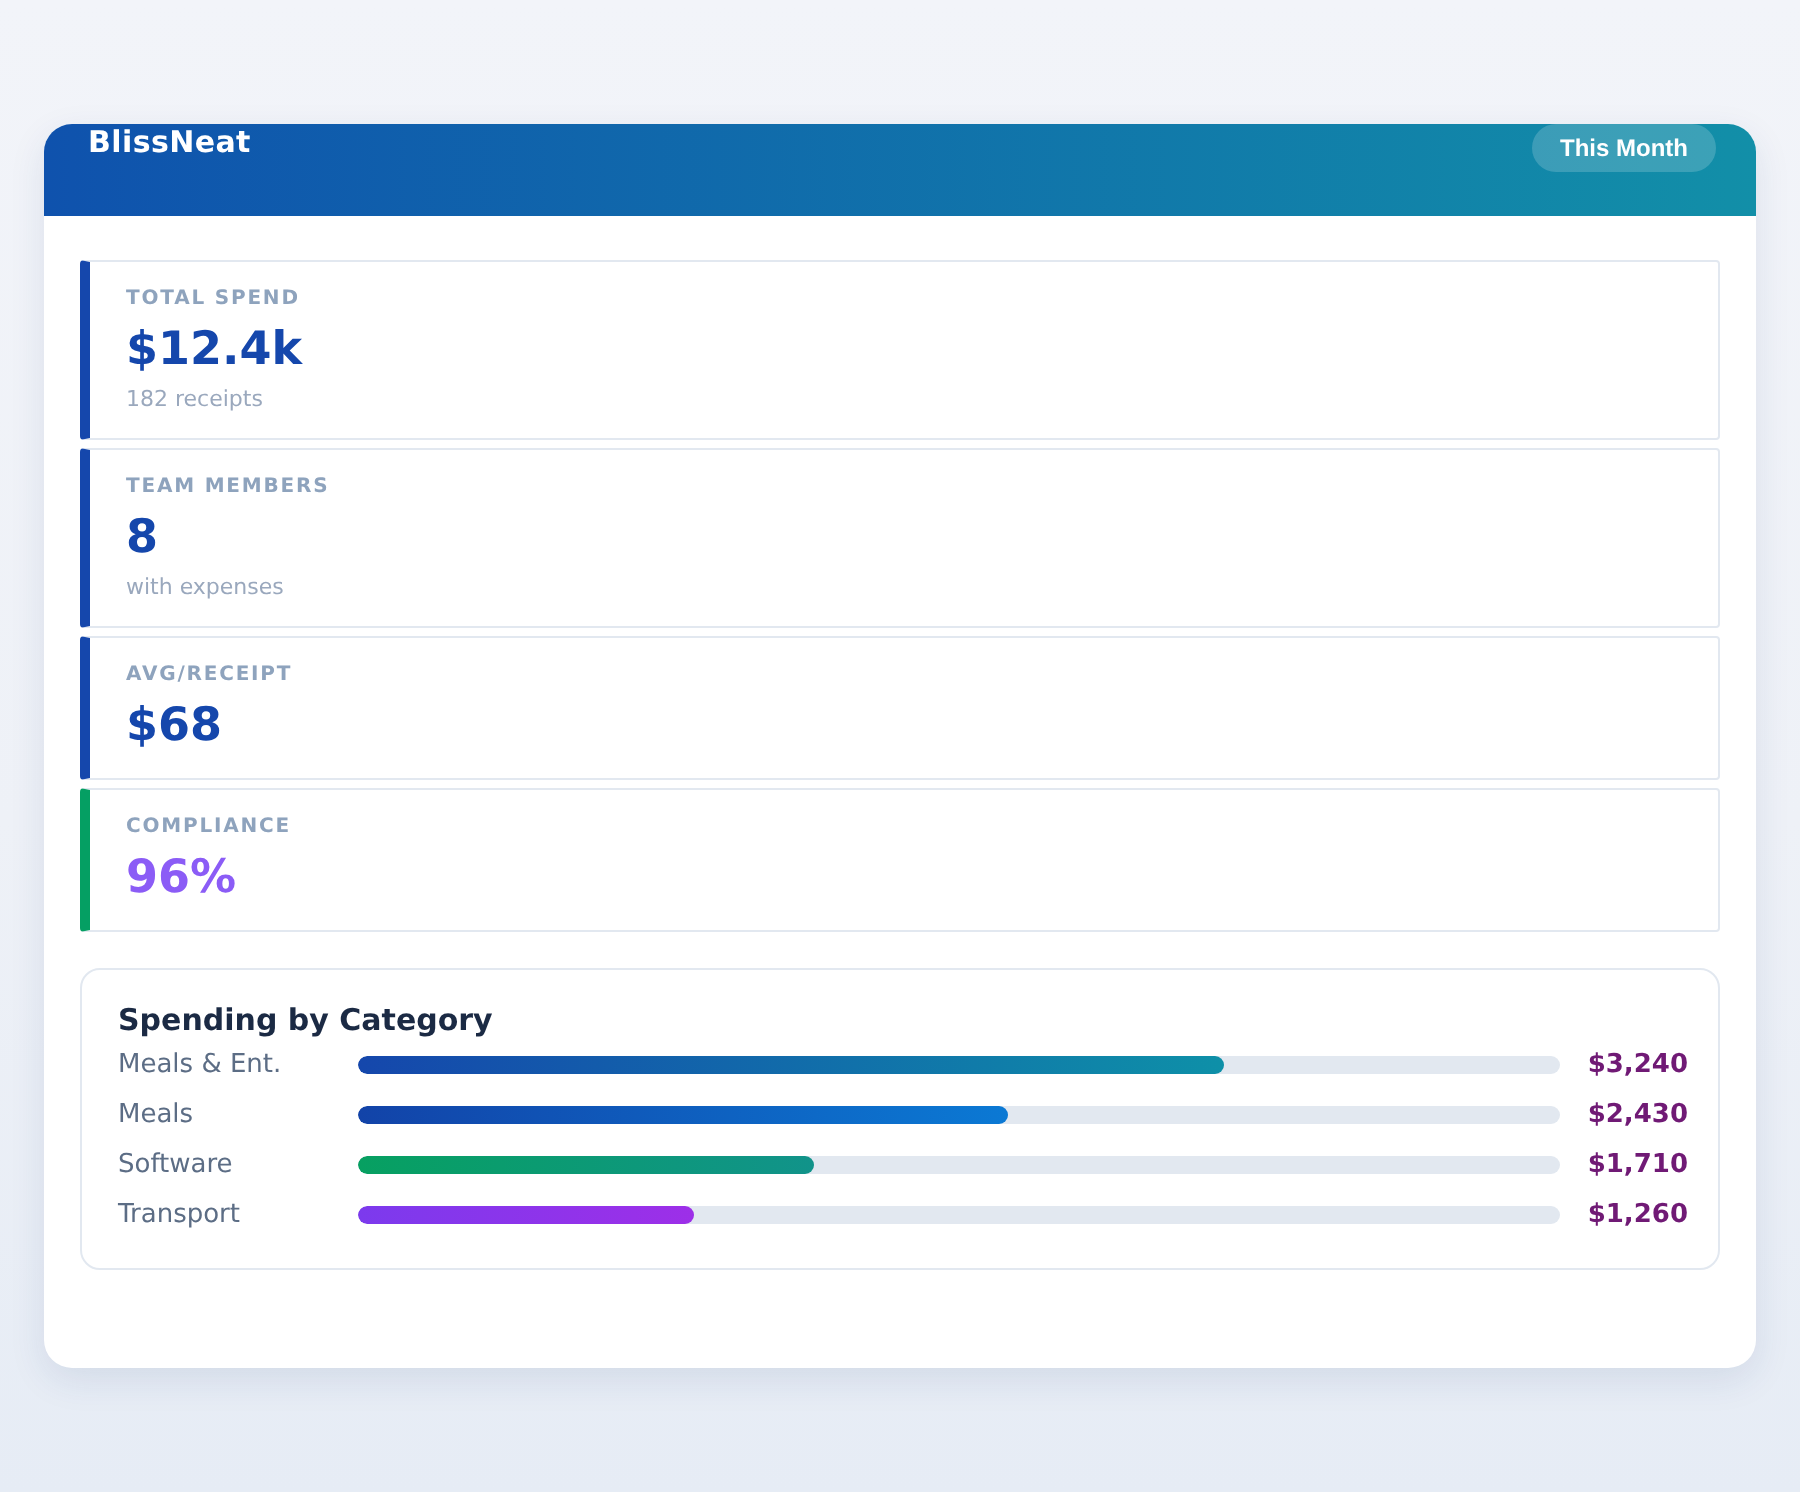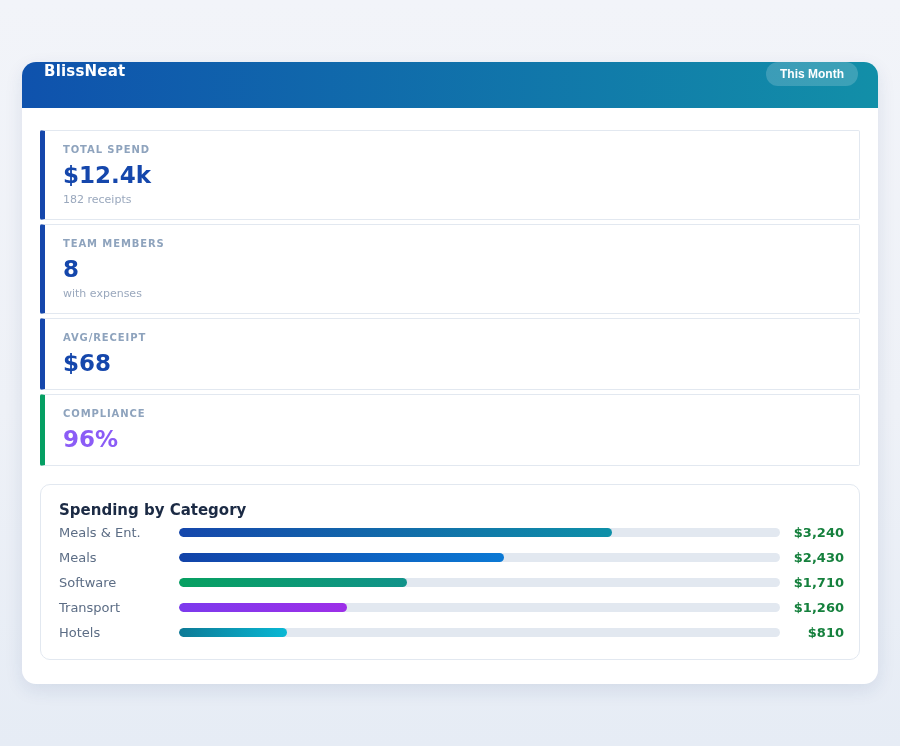--- a/index.html
+++ b/index.html
@@ -102,21 +102,21 @@
     overflow: hidden;
     position: relative;
   }
   .bar-fill {
     height: 100%;
     border-radius: 999px;
   }
   .chart-val {
     font-size: 13px;
     font-weight: bold;
-    color: #15803d;
+    color: #701a75;
     text-align: right;
   }
 </style>
 </head>
 <body>
 
 <div class="app-card">
 
   <div class="app-header" style="background: linear-gradient(90deg, rgb(15, 82, 173) 0%, rgb(18, 143, 168) 100%);">
     <div class="app-title">BlissNeat</div>
@@ -175,23 +175,16 @@
       </div>
 
       <div class="chart-row">
         <div class="chart-cat">Transport</div>
         <div class="bar-track">
             <div class="bar-fill" style="width: 28%; background: linear-gradient(90deg, rgb(124, 58, 237), rgb(157, 47, 232));"></div>
           </div>
         <div class="chart-val">$1,260</div>
       </div>
 
-      <div class="chart-row">
-        <div class="chart-cat">Hotels</div>
-        <div class="bar-track">
-            <div class="bar-fill" style="width: 18%; background: linear-gradient(90deg, rgb(13, 122, 150), rgb(9, 184, 212));"></div>
-          </div>
-        <div class="chart-val">$810</div>
-      </div>
 
     </div>
   </div>
 </div>
 
 </body></html>

